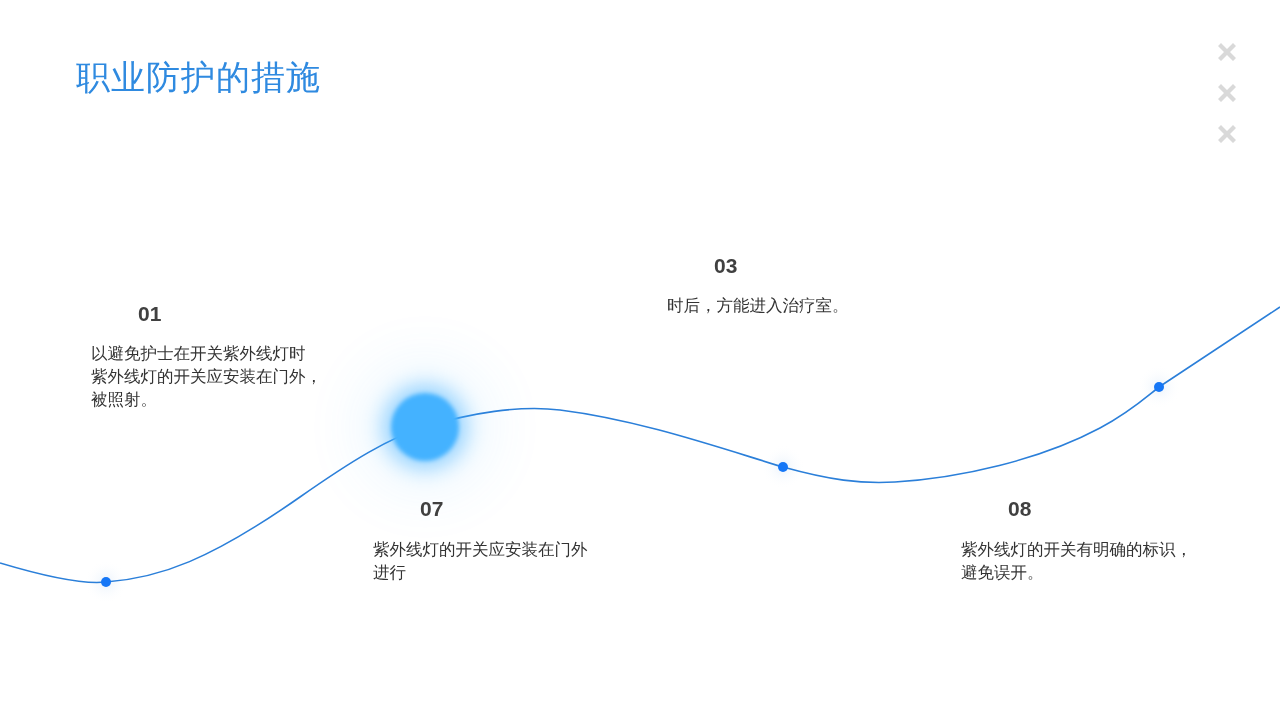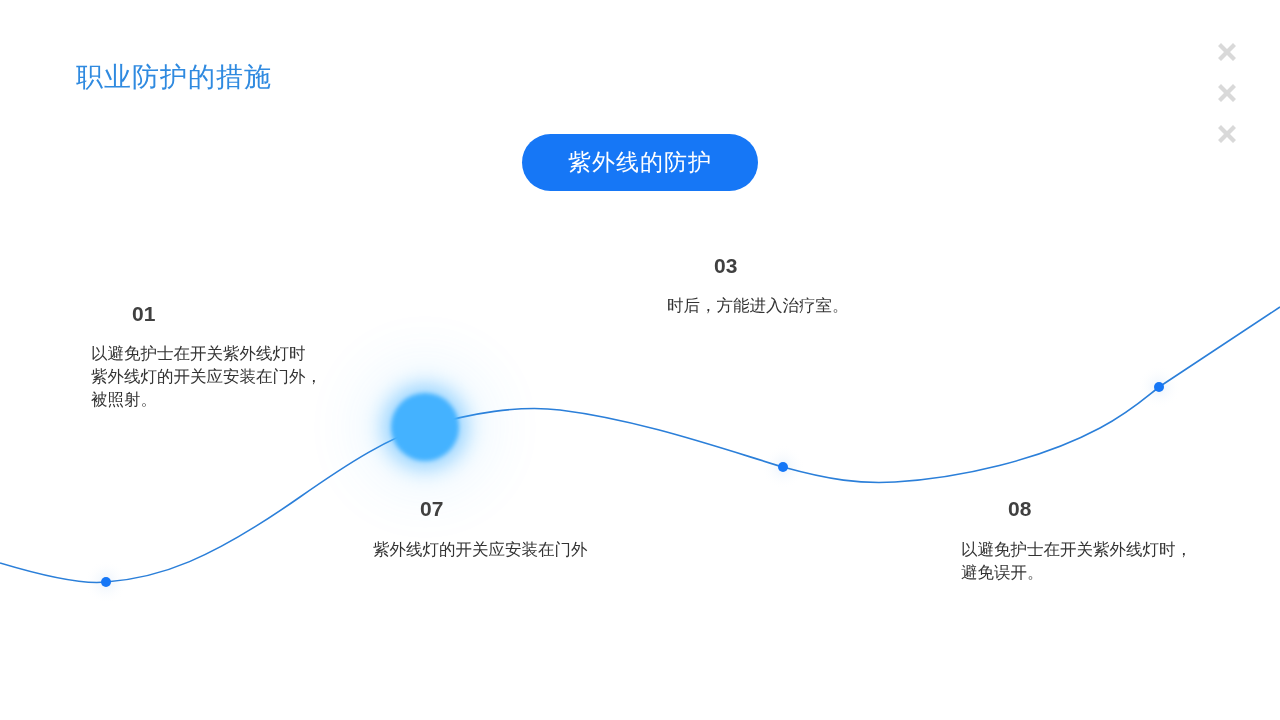--- a/index.html
+++ b/index.html
@@ -15,21 +15,21 @@
       width: 1280px;
       height: 720px;
       background: #ffffff;
       font-family: "DejaVu Sans", "Liberation Sans", sans-serif;
     }
     .page-title {
       position: absolute;
       left: 76px;
       top: 54px;
       font-family: "DejaVu Serif", "Liberation Serif", serif;
-      font-size: 27px;
+      font-size: 34px;
       color: #2f8ae0;
       letter-spacing: 1px;
       line-height: 46px;
       white-space: nowrap;
     }
     .deco-crosses {
       position: absolute;
       left: 1212px;
       top: 38px;
       width: 30px;
@@ -100,56 +100,56 @@
       </g>
       <g transform="translate(15,55)">
         <path d="M-9,-6 L-6,-9 L0,-3 L6,-9 L9,-6 L3,0 L9,6 L6,9 L0,3 L-6,9 L-9,6 L-3,0 Z" fill="#d9d9d9"></path>
       </g>
       <g transform="translate(15,96)">
         <path d="M-9,-6 L-6,-9 L0,-3 L6,-9 L9,-6 L3,0 L9,6 L6,9 L0,3 L-6,9 L-9,6 L-3,0 Z" fill="#d9d9d9"></path>
       </g>
     </svg>
   </div>
 
-  <div class="pill">紫外线的防护</div>
 
   <svg class="curve-layer" width="1280" height="720" viewBox="0 0 1280 720">
     <defs>
       <radialGradient id="softhalo" cx="50%" cy="50%" r="50%">
         <stop offset="0%" stop-color="#e8f1fb" stop-opacity="0.9"></stop>
         <stop offset="100%" stop-color="#ffffff" stop-opacity="0"></stop>
       </radialGradient>
     </defs>
     <circle cx="106" cy="582" r="22" fill="url(#softhalo)"></circle>
     <circle cx="783" cy="467" r="22" fill="url(#softhalo)"></circle>
     <circle cx="1159" cy="387" r="22" fill="url(#softhalo)"></circle>
     <path d="M0,563 C40,575 80,585 106,582 C160,578 210,560 300,497 C350,462 390,437 425,427 C470,413 520,405 560,410 C640,420 720,448 783,467 C830,480 860,484 895,482 C960,478 1040,460 1100,428 C1130,412 1145,398 1159,387 C1200,360 1240,333 1280,307" fill="none" stroke="#2b7fd9" stroke-width="1.6"></path>
     <circle cx="106" cy="582" r="5" fill="#1677f6"></circle>
     <circle cx="783" cy="467" r="5" fill="#1677f6"></circle>
     <circle cx="1159" cy="387" r="5" fill="#1677f6"></circle>
   </svg>
 
   <div class="glow-dot"></div>
 
-  <div class="step-num" style="left:132px; top:302px;">01</div>
+  <div class="step-num" style="left:138px; top:302px;">01</div>
   <div class="step-text" style="left:91px; top:342px;">
     <div>以避免护士在开关紫外线灯时</div>
     <div>紫外线灯的开关应安装在门外，</div>
     <div>被照射。</div>
   </div>
 
   <div class="step-num" style="left:420px; top:497px;">07</div>
   <div class="step-text" style="left:373px; top:538px;">
     <div>紫外线灯的开关应安装在门外</div>
+    <div>进行</div>
   </div>
 
   <div class="step-num" style="left:714px; top:254px;">03</div>
   <div class="step-text" style="left:667px; top:294px;">
     <div>时后，方能进入治疗室。</div>
   </div>
 
   <div class="step-num" style="left:1008px; top:497px;">08</div>
   <div class="step-text" style="left:961px; top:538px;">
-    <div>以避免护士在开关紫外线灯时，</div>
+    <div>紫外线灯的开关有明确的标识，</div>
     <div>避免误开。</div>
   </div>
 
 </div>
 
 </body></html>

